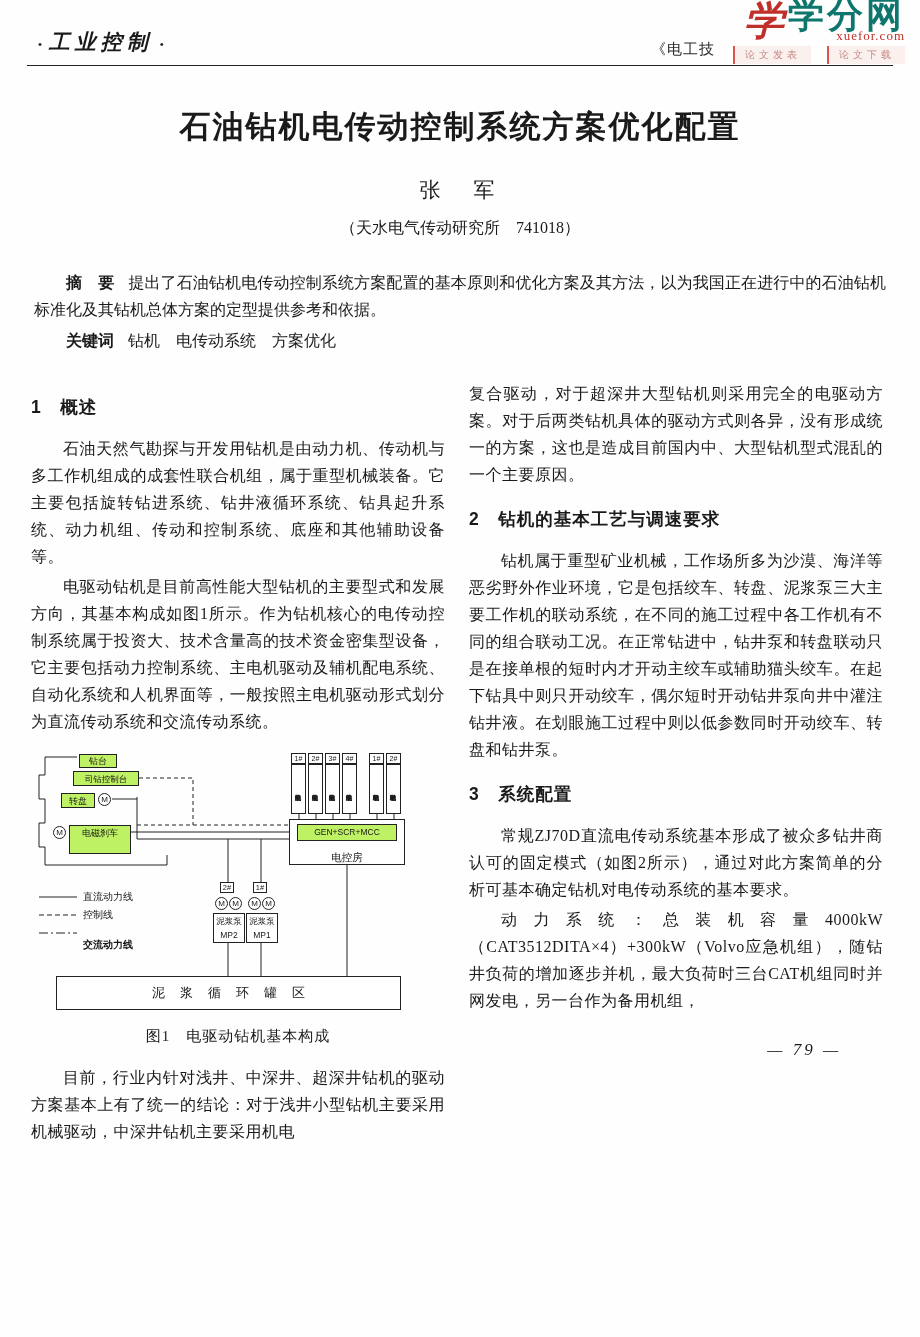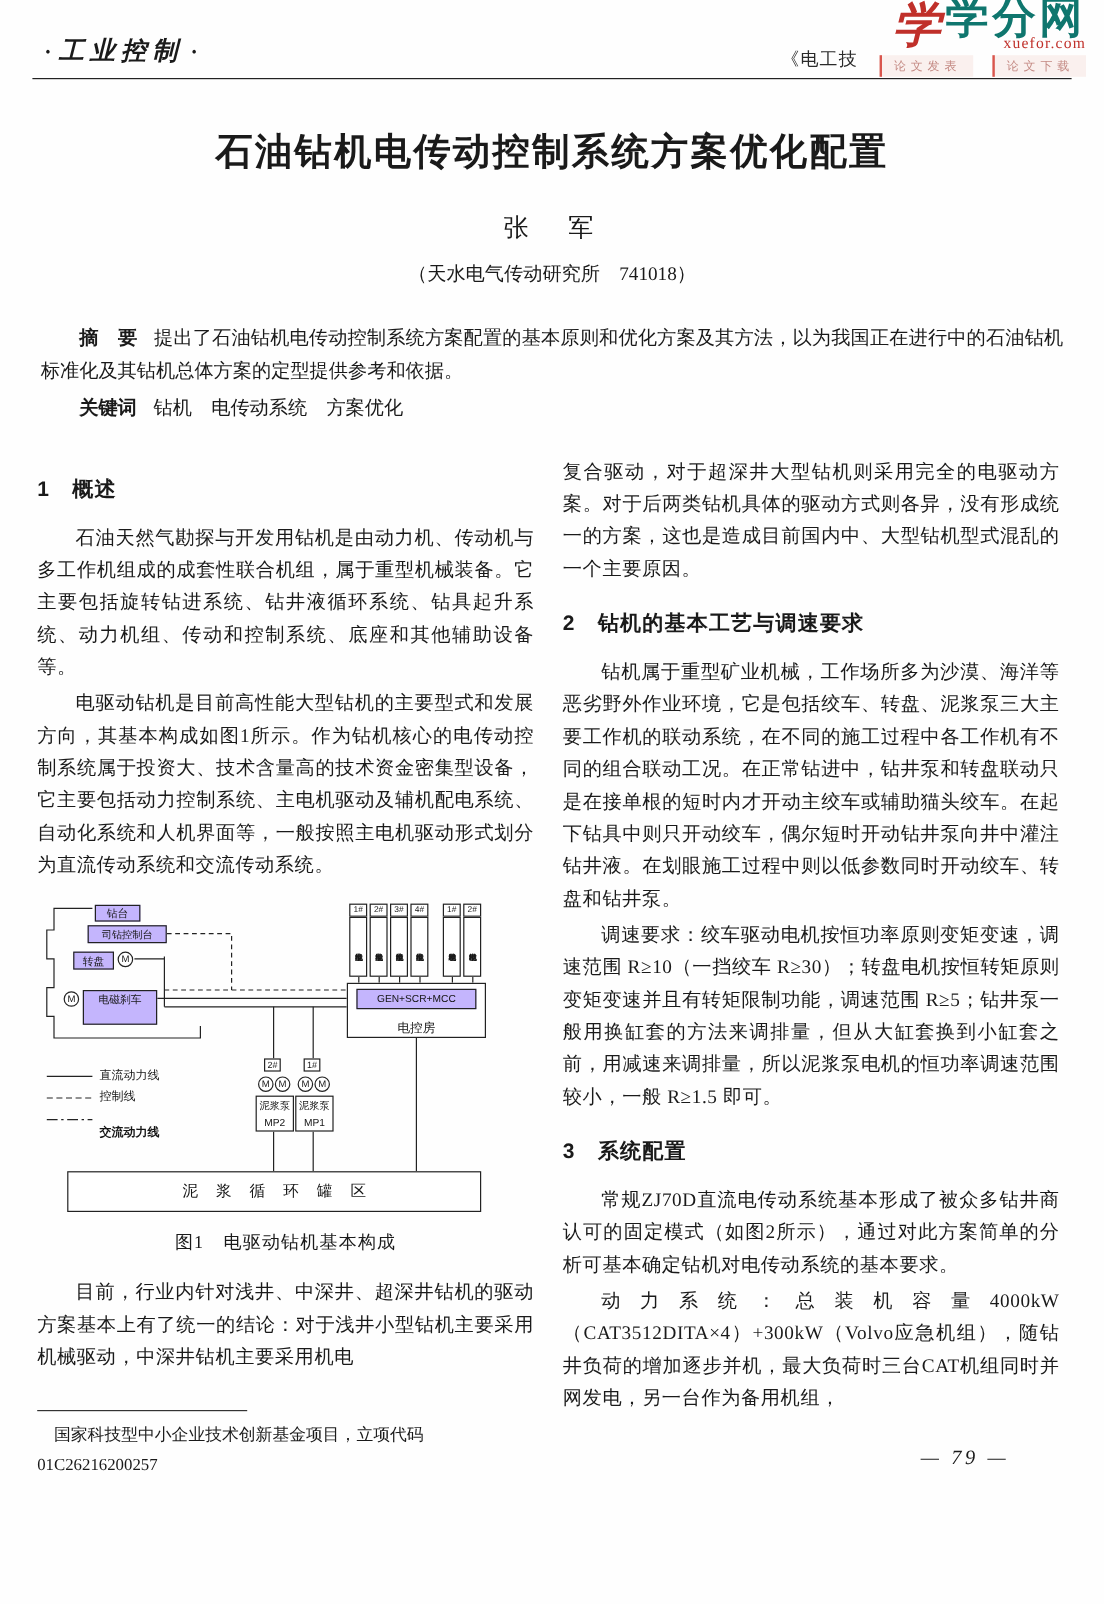--- a/index.html
+++ b/index.html
@@ -33,21 +33,21 @@
   .columns { display:flex; gap:24px; margin:26px 31px 0; }
   .col { width:414px; font-size:16px; line-height:27px; text-align:justify; }
   .col p { margin:0 0 3px; text-indent:2em; letter-spacing:0.5px; }
   .col p.continuation { text-indent:0; }
   .col h3 { font-family:"Liberation Sans",sans-serif; font-size:17.5px; font-weight:bold; margin:18px 0 14px; letter-spacing:1px; }
   .col h3:first-child { margin-top:14px; }
 
   
   .diagram { position:relative; width:415px; height:264px; margin:16px 0 2px; font-family:"Liberation Sans",sans-serif; color:#161616; }
   .diagram svg { position:absolute; left:0; top:0; }
-  .fbox { position:absolute; border:1px solid #222; text-align:center; background:#c4b5fd; }
+  .fbox { position:absolute; border:1px solid #222; text-align:center; background:#bef264; }
   .lbl-drillfloor { left:48px; top:3px;  width:38px; height:14px; font-size:9px;  line-height:13px; }
   .lbl-console   { left:42px; top:20px; width:66px; height:15px; font-size:8.5px; line-height:14px; }
   .lbl-rotary    { left:30px; top:42px; width:34px; height:15px; font-size:9px;  line-height:14px; }
   .lbl-brake     { left:38px; top:74px; width:62px; height:29px; font-size:9px;  line-height:14px; }
   .motor { position:absolute; width:13px; height:13px; border:1px solid #222; border-radius:50%; font-size:8px; line-height:12px; text-align:center; background:#fff; }
   .m-rotary { left:67px;  top:42px; }
   .m-brake  { left:22px;  top:75px; }
   .m-p1 { left:184px; top:146px; } .m-p2 { left:198px; top:146px; }
   .m-p3 { left:217px; top:146px; } .m-p4 { left:231px; top:146px; }
   .gen-tab { position:absolute; top:2px; width:15px; height:11px; border:1px solid #222; font-size:7px; line-height:10px; text-align:center; background:#fff; }
@@ -178,32 +178,26 @@
           <div>泥浆泵</div>
           <div>MP1</div>
         </div>
 
         <div class="tank">泥浆循环罐区</div>
       </div>
       <div class="figcaption">图1　电驱动钻机基本构成</div>
 
       <p>目前，行业内针对浅井、中深井、超深井钻机的驱动方案基本上有了统一的结论：对于浅井小型钻机主要采用机械驱动，中深井钻机主要采用机电</p>
 
-      <div class="footnote">
-        <div class="footnote-rule"></div>
-        <div class="fn1">国家科技型中小企业技术创新基金项目，立项代码</div>
-        <div>01C26216200257</div>
-      </div>
     </div>
 
     <div class="col">
       <p class="continuation">复合驱动，对于超深井大型钻机则采用完全的电驱动方案。对于后两类钻机具体的驱动方式则各异，没有形成统一的方案，这也是造成目前国内中、大型钻机型式混乱的一个主要原因。</p>
       <h3>2　钻机的基本工艺与调速要求</h3>
       <p>钻机属于重型矿业机械，工作场所多为沙漠、海洋等恶劣野外作业环境，它是包括绞车、转盘、泥浆泵三大主要工作机的联动系统，在不同的施工过程中各工作机有不同的组合联动工况。在正常钻进中，钻井泵和转盘联动只是在接单根的短时内才开动主绞车或辅助猫头绞车。在起下钻具中则只开动绞车，偶尔短时开动钻井泵向井中灌注钻井液。在划眼施工过程中则以低参数同时开动绞车、转盘和钻井泵。</p>
-      <p>调速要求：绞车驱动电机按恒功率原则变矩变速，调速范围 R≥10（一挡绞车 R≥30）；转盘电机按恒转矩原则变矩变速并且有转矩限制功能，调速范围 R≥5；钻井泵一般用换缸套的方法来调排量，但从大缸套换到小缸套之前，用减速来调排量，所以泥浆泵电机的恒功率调速范围较小，一般 R≥1.5 即可。</p>
       <h3>3　系统配置</h3>
       <p>常规ZJ70D直流电传动系统基本形成了被众多钻井商认可的固定模式（如图2所示），通过对此方案简单的分析可基本确定钻机对电传动系统的基本要求。</p>
       <p>动力系统：总装机容量4000kW（CAT3512DITA×4）+300kW（Volvo应急机组），随钻井负荷的增加逐步并机，最大负荷时三台CAT机组同时并网发电，另一台作为备用机组，</p>
       <div class="page-number">— 79 —</div>
     </div>
 
   </div>
 </div>
 
 </body></html>

